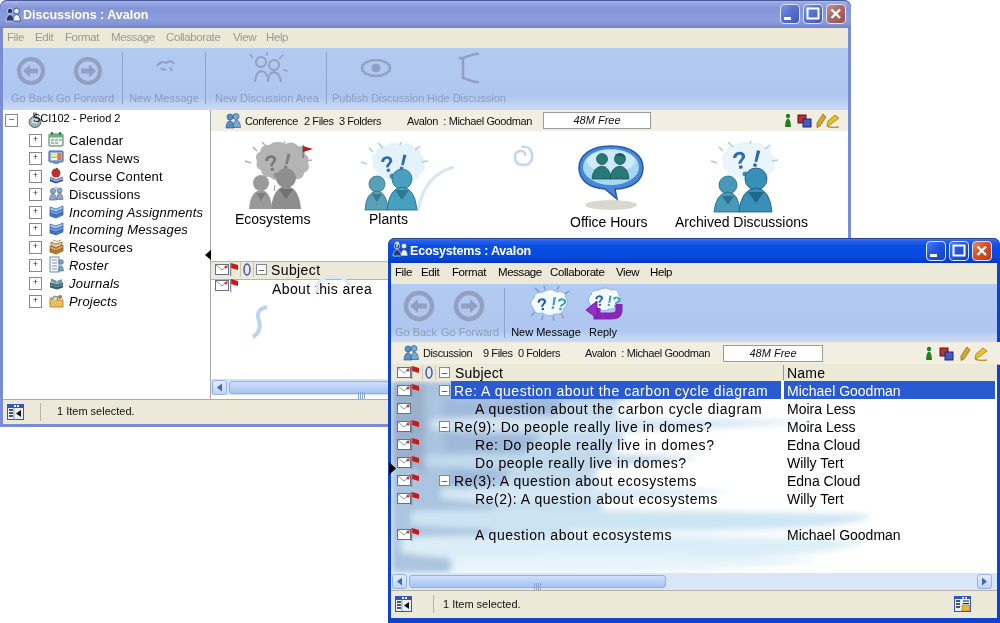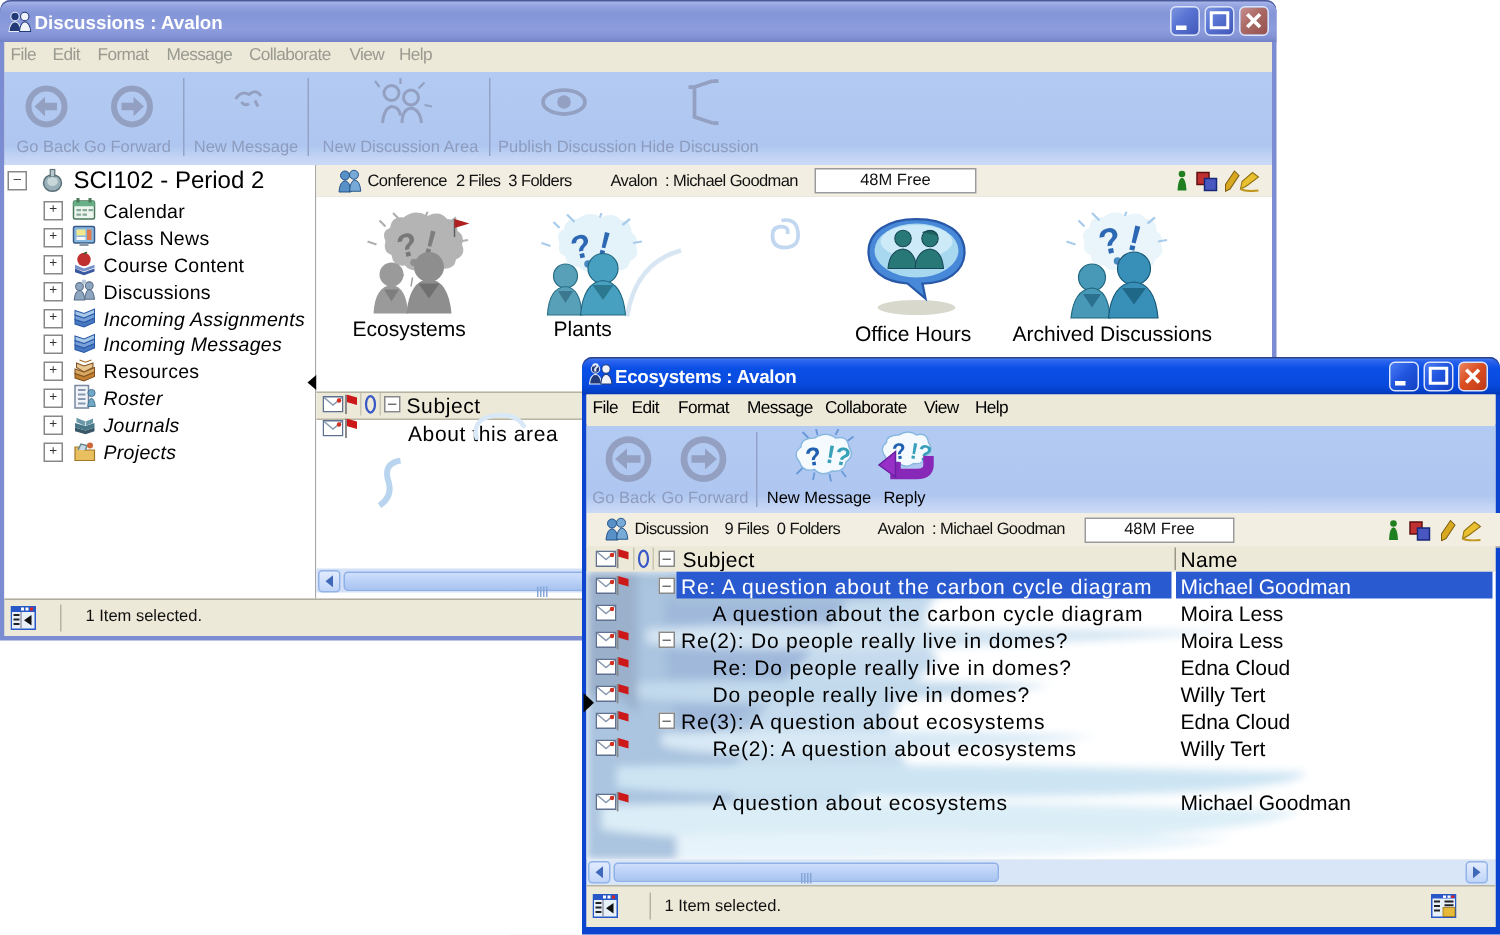--- a/index.html
+++ b/index.html
@@ -27,21 +27,21 @@
 #tree{left:0;top:0;width:207px;height:289px;background:#fff;border-right:1px solid #a8a8a8;}
 .trow{position:absolute;left:0;height:18px;width:207px;}
 .trow .pm{position:absolute;left:26px;top:3px;width:11px;height:11px;border:1px solid #888;background:#fff;font-size:9px;line-height:9px;text-align:center;color:#333;}
 .trow .txt{position:absolute;left:66px;top:2px;font-size:13px;letter-spacing:.2px;color:#000;white-space:nowrap;}
 .trow .ic{position:absolute;left:45px;top:0px;width:17px;height:17px;}
 
 #rp{left:208px;top:0;width:637px;height:289px;background:#fff;}
 .confbar{background:#f2efe2;border-bottom:1px solid #b8b4a4;}
 #rp .confbar{left:0;top:0;width:637px;height:21px;}
 .conftxt{font-size:11px;color:#111;top:5px;letter-spacing:-0.4px;white-space:nowrap;}
-.freebox{background:#fff;border:1px solid #9a9a9a;font-size:11px;color:#111;text-align:center;}
+.freebox{background:#fff;border:1px solid #9a9a9a;font-size:11px;color:#111;text-align:center;font-style:italic;}
 
 #subj1{left:0;top:151px;width:637px;height:138px;background:#fff;}
 #subj1 .hdr{left:0;top:0;width:637px;height:17px;background:#ece9d8;border-bottom:1px solid #b8b4a4;border-top:1px solid #b8b4a4;}
 
 #w2{left:388px;top:238px;width:612px;height:385px;}
 #w2 .frame{left:0;top:0;width:612px;height:385px;border:3px solid #0c43cf;border-bottom-width:5px;border-radius:7px 7px 0 0;box-sizing:border-box;background:#ece9d8;}
 #w2 .tbar{left:0;top:0;width:612px;height:25px;border-radius:7px 7px 0 0;box-shadow:inset 0 1px 0 #2a4288;
  background:linear-gradient(180deg,#5a8cf8 0%,#2c64ee 10%,#0a50e6 30%,#0849dd 75%,#0340c8 92%,#0236b4 100%);}
 #w2 .ttext{left:22px;top:6px;color:#fff;font-size:12.5px;font-weight:bold;letter-spacing:-0.2px;}
 #w2 .bmin{left:538px;top:3px;background:linear-gradient(135deg,#4a7cf4 0%,#2256e0 45%,#1240c0 100%);}
@@ -143,21 +143,21 @@
   </div>
   <div class="cont abs">
     <div id="tree" class="abs">
       <div class="trow" style="top:0px">
         <div class="pm" style="left:2px;top:4px">–</div>
         <svg class="ic" style="left:24px;top:1px" width="17" height="17">
               <ellipse cx="8" cy="11" rx="6" ry="5.5" fill="#9ab0b8" stroke="#5a7078"></ellipse>
               <rect x="6.5" y="2" width="3" height="5" fill="#b8c8cc" stroke="#5a7078" stroke-width=".8"></rect>
               <ellipse cx="8" cy="10" rx="3.5" ry="3" fill="#c8d8da"></ellipse>
             </svg>
-        <div class="txt" style="left:46px;font-size:16px;letter-spacing:0">SCI102 - Period 2</div>
+        <div class="txt" style="left:30px;font-size:11px;letter-spacing:0">SCI102 - Period 2</div>
       </div>
       <div class="trow" style="top:21px">
             <div class="pm">+</div>
         <svg class="ic" width="17" height="17">
               <rect x="1" y="3" width="14" height="12" rx="1" fill="#eef6f0" stroke="#487858"></rect>
               <rect x="1" y="3" width="14" height="3.5" fill="#68b088"></rect>
               <path d="M3 9 h3 M7 9 h3 M11 9 h3 M3 12 h3 M7 12 h3" stroke="#88a898" stroke-width="1.5"></path>
               <rect x="3" y="1" width="2" height="3" fill="#487858"></rect>
               <rect x="11" y="1" width="2" height="3" fill="#487858"></rect>
             </svg>
@@ -603,21 +603,21 @@
           <svg style="position:absolute;left:6px;top:3px" width="14" height="11">
             <rect x="0.5" y="0.5" width="13" height="10" fill="#fff" stroke="#607090"></rect>
             <path d="M1 1 L7 6 L13 1" fill="none" stroke="#8898b0"></path>
             <circle cx="11" cy="3" r="1.5" fill="#d03020"></circle>
           </svg>
           <svg style="position:absolute;left:20px;top:2px" width="9" height="13">
             <path d="M1 0 L8 2 L8 7 L1 5 Z" fill="#cc1818"></path>
             <rect x="0" y="0" width="1.3" height="13" fill="#888"></rect>
           </svg>
           <div style="position:absolute;left:48px;top:3px;width:11px;height:11px;border:1px solid #888;background:#fff;font-size:10px;line-height:9px;text-align:center;color:#333;box-sizing:border-box">–</div>
-          <div class="" style="position:absolute;left:63px;top:1px;letter-spacing:.55px;white-space:nowrap">Re(2): Do people really live in domes?</div>
+          <div class="" style="position:absolute;left:63px;top:1px;letter-spacing:.55px;white-space:nowrap">Re(9): Do people really live in domes?</div>
           <div class="" style="position:absolute;left:396px;top:1px;letter-spacing:0;white-space:nowrap">Moira Less</div>
         </div>
     <div class="lrow" style="top:55px">
           <svg style="position:absolute;left:6px;top:3px" width="14" height="11">
             <rect x="0.5" y="0.5" width="13" height="10" fill="#fff" stroke="#607090"></rect>
             <path d="M1 1 L7 6 L13 1" fill="none" stroke="#8898b0"></path>
             <circle cx="11" cy="3" r="1.5" fill="#d03020"></circle>
           </svg>
           <svg style="position:absolute;left:20px;top:2px" width="9" height="13">
             <path d="M1 0 L8 2 L8 7 L1 5 Z" fill="#cc1818"></path>

